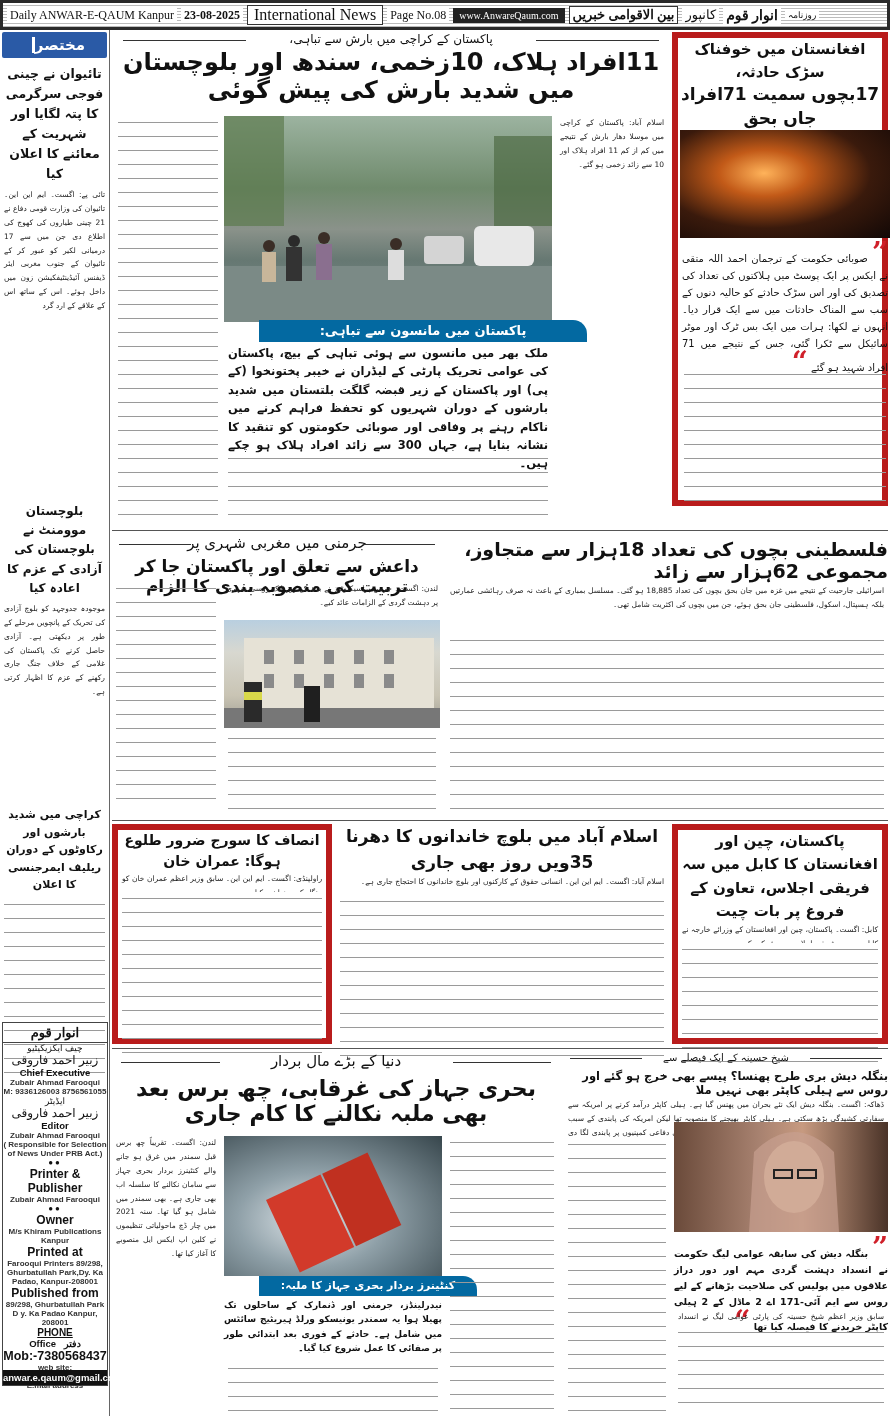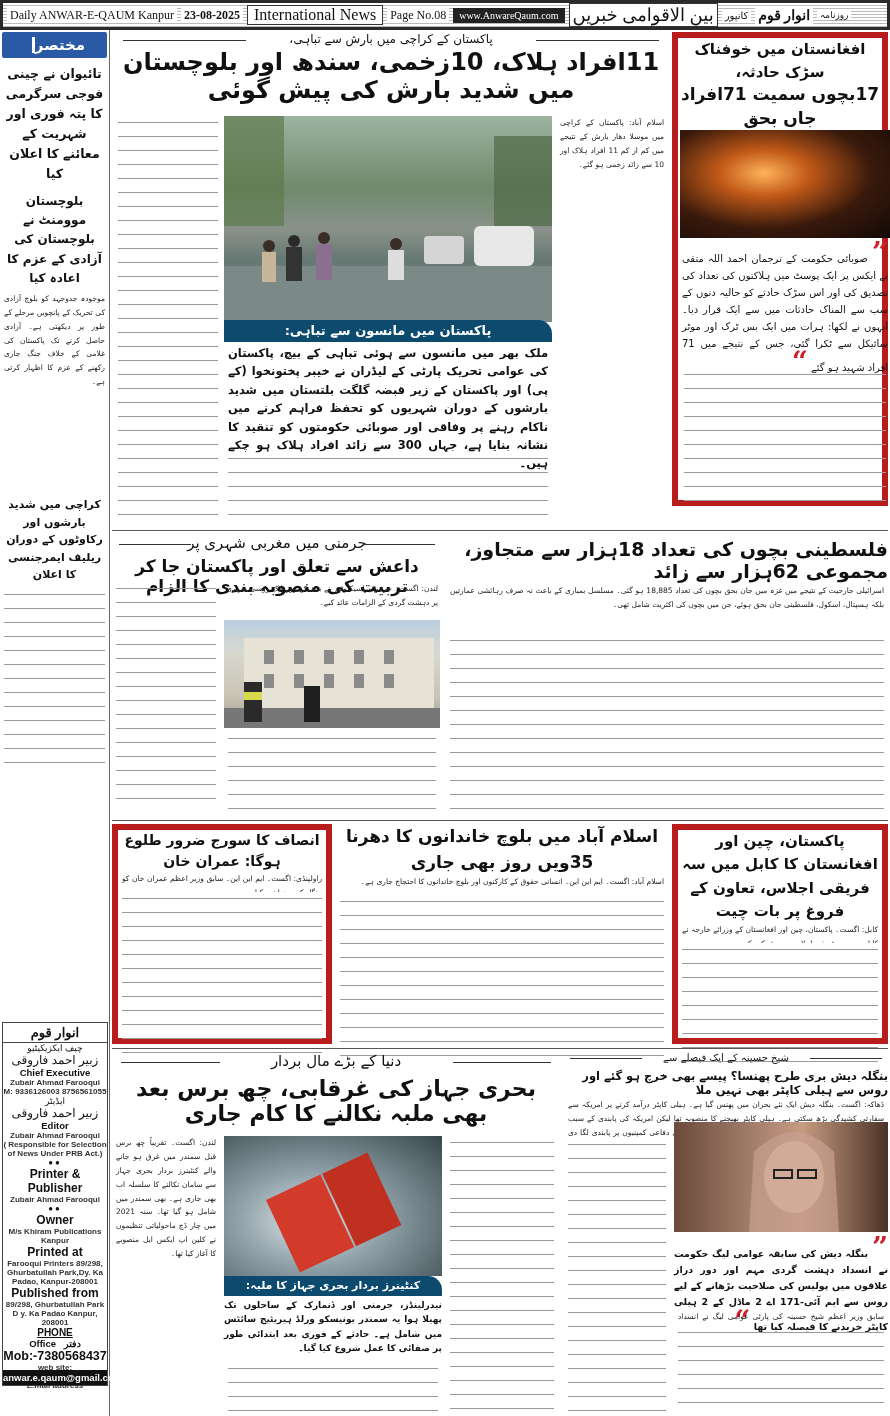--- a/index.html
+++ b/index.html
@@ -7,23 +7,23 @@
   .page { position: absolute; left: 0; top: 0; width: 890px; height: 1416px; }
   .masthead { position: absolute; left: 0; top: 0; width: 890px; height: 30px; background: #2a2a2a; padding: 3px; }
   .mast-inner { background: #fff; height: 24px; display: flex; align-items: center; gap: 4px; padding: 0 4px;
     background-image: repeating-linear-gradient(to bottom, #fff 0, #fff 2px, #bbb 2px, #bbb 3px); }
   .mast-inner span { background: #fff; padding: 0 3px; font-family: "Liberation Serif", serif; white-space: nowrap; }
   .m-title { font-size: 12px; }
   .m-date { font-weight: bold; font-size: 12px; }
   .m-section { font-size: 16px; border: 1px solid #333; padding: 0 6px !important; }
   .m-page { font-size: 12px; }
   .m-site { background: #222 !important; color: #fff; font-size: 10px; padding: 2px 6px !important; }
-  .m-urdu-section { font-size: 18px; font-weight: normal; border: 1px solid #333; direction: rtl; }
+  .m-urdu-section { font-size: 13px; font-weight: bold; border: 1px solid #333; direction: rtl; }
   .m-logo { font-size: 14px; font-weight: bold; direction: rtl; }
-  .m-city { font-size: 10px; direction: rtl; }
+  .m-city { font-size: 13px; direction: rtl; }
   .m-daily { font-size: 9px; direction: rtl; }
 
   .urdu { direction: rtl; font-family: "DejaVu Sans", sans-serif; }
   .col-left { position: absolute; left: 0; top: 30px; width: 110px; height: 1386px; border-right: 1px solid #666; }
   .mukhtasar { background: #2a5aa6; color: #fff; height: 26px; margin: 2px; display: flex; align-items: center; justify-content: center; font-weight: bold; font-size: 15px; border-radius: 2px; }
   .mukhtasar .bar { display:inline-block; width:3px; height:16px; background:#fff; margin-left:8px; }
   .brief-h { text-align: center; font-size: 12.5px; line-height: 1.6; padding: 4px 4px; font-weight: bold; }
   .body-txt { font-size: 7.5px; line-height: 1.85; text-align: justify; padding: 0 4px; color: #222; }
   .lines { height: 100%; background-image: repeating-linear-gradient(to bottom, transparent 0, transparent 6px, #9a9a9a 6px, #9a9a9a 7px, transparent 7px, transparent 14px); }
 
@@ -39,21 +39,21 @@
   .imprint .email { background: #111; color: #fff; font-weight: bold; font-size: 9.5px; position: absolute; bottom: 0; left: 0; right: 0; padding: 2px 0; }
   .imprint .phone { text-decoration: underline; font-weight: bold; font-size: 10px; }
 
   .box { position: absolute; }
   .kicker { text-align: center; font-size: 12px; position: relative; }
   .kicker:before, .kicker:after { content: ""; position: absolute; top: 55%; width: 22%; border-top: 1px solid #333; }
   .kicker:before { left: 2%; } .kicker:after { right: 2%; }
   .headline { text-align: center; font-weight: bold; }
   .photo { position: absolute; overflow: hidden; }
   .rule-h { position: absolute; border-top: 1px solid #555; }
-  .caption-blue { position: absolute; background: #0c4a6e; color: #fff; font-size: 13px; font-weight: bold; text-align: center; border-radius: 0 14px 0 0; }
+  .caption-blue { position: absolute; background: #0369a1; color: #fff; font-size: 13px; font-weight: bold; text-align: center; border-radius: 0 14px 0 0; margin-left: 35px; }
   .quote-box { position: absolute; font-size: 10px; line-height: 1.7; text-align: justify; }
   .qmark { color: #d0202a; font-weight: bold; font-size: 28px; line-height: 0.7; font-family: "DejaVu Serif", serif; }
   .framed { border: 6px solid #b91c1c; }
 </style>
 </head>
 <body>
 
 <div class="page">
 
   <div class="masthead">
@@ -68,21 +68,22 @@
       <span class="m-logo">انوار قوم</span>
       <span class="m-daily">روزنامہ</span>
     </div>
   </div>
 
   <div class="col-left">
     <div class="mukhtasar urdu">
       <span>مختصر</span>
         <span class="bar"></span>
     </div>
-    <div class="brief-h urdu">تائیوان نے چینی فوجی سرگرمی کا پتہ فوری اور شہریت کے معائنے کا اعلان کیا</div>
+    <div class="brief-h urdu">تائیوان نے چینی فوجی سرگرمی کا پتہ لگایا اور شہریت کے معائنے کا اعلان کیا</div>
+    <div class="body-txt urdu" style="height:310px;overflow:hidden">تائی پے: اگست۔ ایم این این۔ تائیوان کی وزارت قومی دفاع نے 21 چینی طیاروں کی کھوج کی اطلاع دی جن میں سے 17 درمیانی لکیر کو عبور کر کے تائیوان کے جنوب مغربی ایئر ڈیفنس آئیڈینٹیفکیشن زون میں داخل ہوئے۔ اس کے ساتھ اس کے علاقے کے ارد گرد</div>
     <div class="brief-h urdu" style="font-size:12px">بلوچستان موومنٹ نے بلوچستان کی آزادی کے عزم کا اعادہ کیا</div>
     <div class="body-txt urdu" style="height:200px;overflow:hidden">موجودہ جدوجہد کو بلوچ آزادی کی تحریک کے پانچویں مرحلے کے طور پر دیکھتی ہے۔ آزادی حاصل کرنے تک پاکستان کی غلامی کے خلاف جنگ جاری رکھنے کے عزم کا اظہار کرتی ہے۔</div>
     <div class="brief-h urdu" style="font-size:11px">کراچی میں شدید بارشوں اور رکاوٹوں کے دوران ریلیف ایمرجنسی کا اعلان</div>
     <div class="body-txt" style="height:180px">
         <div class="lines"></div>
       </div>
   </div>
 
   <div class="imprint">
     <div class="logo-u">انوار قوم</div>

